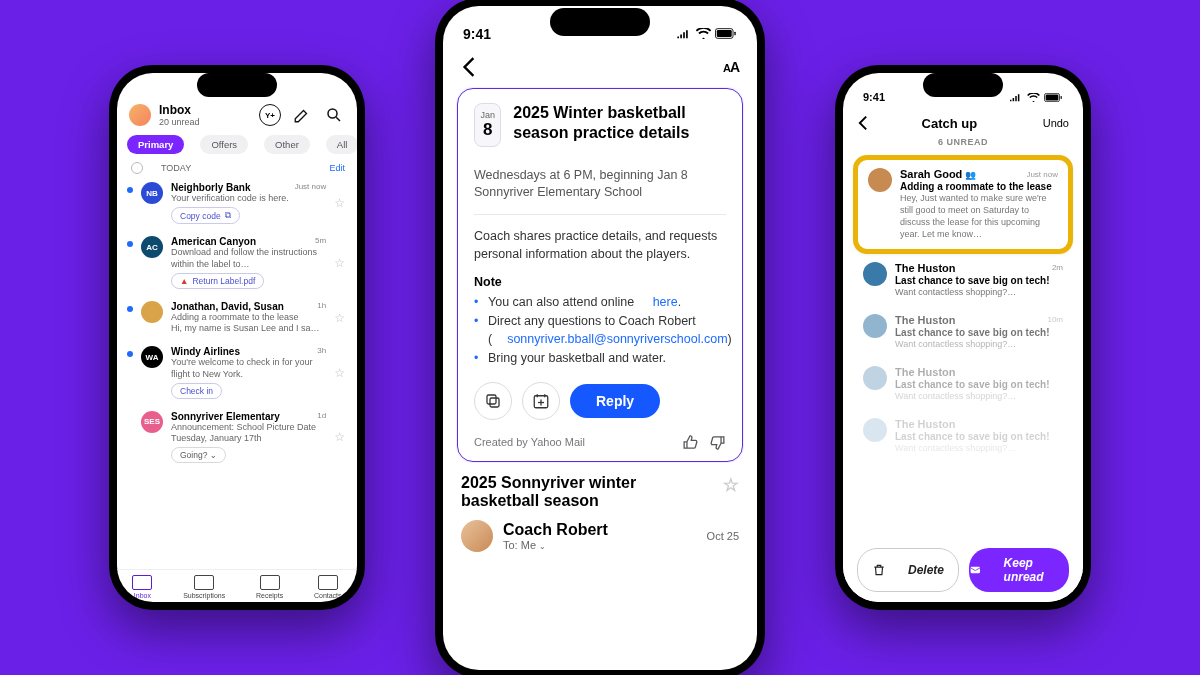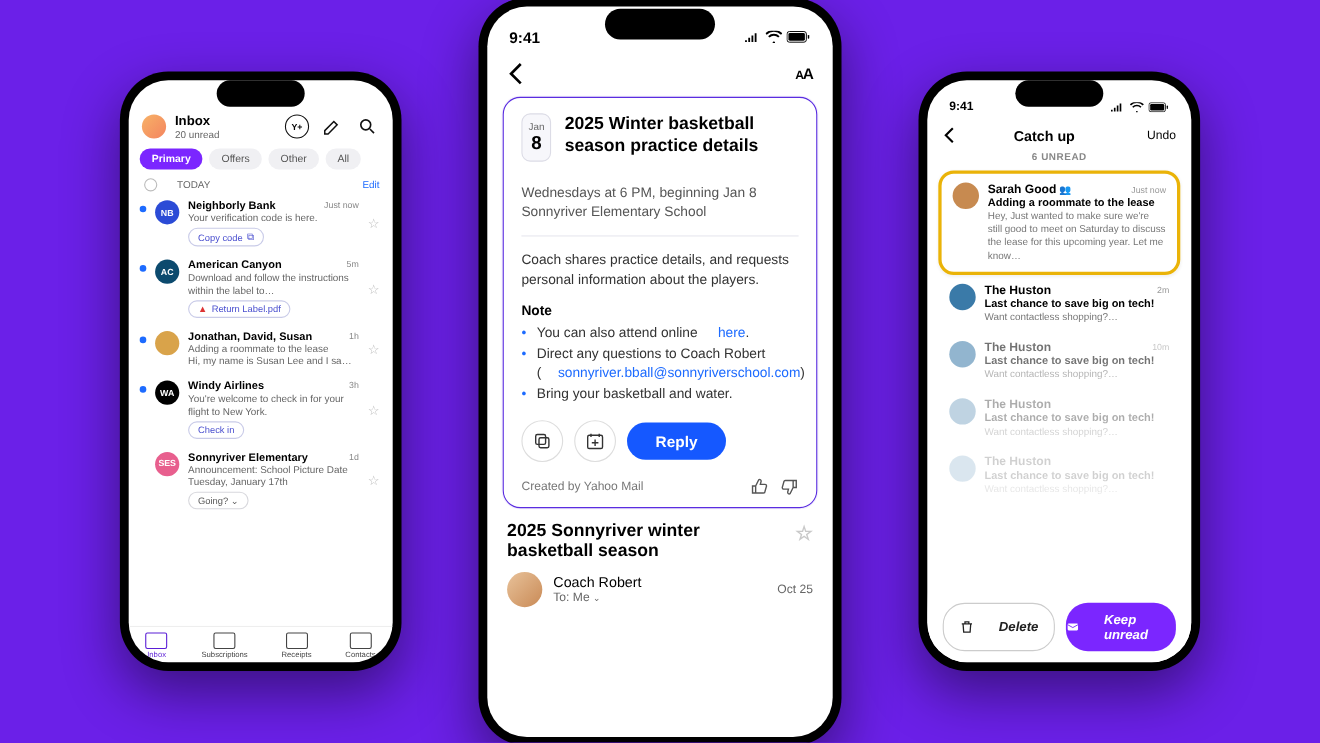--- a/index.html
+++ b/index.html
@@ -69,21 +69,21 @@
   }
   .inbox-title { flex:1; }
   .inbox-title .t { font-size: 12px; font-weight:700; }
   .inbox-title .s { font-size: 9px; color:#666; }
   .hdr-icons { display:flex; gap:10px; }
   .hdr-icon {
     width: 22px; height:22px; border:1.4px solid #111; border-radius:50%;
     display:flex;align-items:center;justify-content:center;font-size:11px;
   }
   .tabs {
-    display:flex; gap:6px; padding: 4px 10px;
+    display:flex; gap:16px; padding: 4px 10px;
   }
   .tab {
     font-size:9.5px; padding:4px 11px; border-radius:11px;
     background:#f0f0f3; color:#555;
   }
   .tab.active { background:#7b26ff; color:#fff; font-weight:600; }
   .today-row {
     display:flex; align-items:center; padding:4px 12px 2px 14px;
     font-size:9px; color:#666;
   }
@@ -132,30 +132,30 @@
   .card-actions{display:flex;align-items:center;gap:10px;margin-top:14px;}
   .round-btn{width:38px;height:38px;border:1px solid #ddd;border-radius:50%;display:flex;align-items:center;justify-content:center;font-size:15px;}
   .reply-btn{background:#1558ff;color:#fff;font-weight:700;border-radius:20px;padding:9px 26px;font-size:14px;}
   .card-foot{display:flex;align-items:center;justify-content:space-between;margin-top:14px;font-size:11px;color:#777;}
   .thumbs{display:flex;gap:10px;font-size:15px;color:#555;}
   .thread-title{font-size:16px;font-weight:700;padding:0 18px;display:flex;gap:8px;}
   .thread-title .st{color:#c9c9c9;font-size:18px;}
   .thread-sender{display:flex;align-items:center;gap:10px;padding:10px 18px;}
   .ts-av{width:32px;height:32px;border-radius:50%;background:linear-gradient(135deg,#e8c29a,#c98a56);}
   .ts-info{flex:1;}
-  .ts-name{font-size:13px;font-weight:400;}
+  .ts-name{font-size:16px;font-weight:700;}
   .ts-to{font-size:11px;color:#666;}
   .ts-date{font-size:11px;color:#666;}
   
   .cu-hdr{display:flex;justify-content:space-between;align-items:center;padding:2px 14px;font-size:12px;}
   .cu-hdr .ct{font-weight:700;font-size:13px;}
   .unread-lbl{text-align:center;font-size:9px;color:#888;font-weight:600;letter-spacing:.5px;margin:4px 0;}
   .cu-list{flex:1;padding:4px 10px 0;overflow:hidden;position:relative;}
   .cu-item{display:flex;gap:8px;padding:8px 10px;border-radius:14px;}
-  .cu-item.card{border:3px solid #eab308;box-shadow:0 1px 3px rgba(0,0,0,.06);margin:0;justify-content:center;}
+  .cu-item.card{border:5px solid #eab308;box-shadow:0 1px 3px rgba(0,0,0,.06);margin:0;justify-content:center;}
   .cu-av{width:24px;height:24px;border-radius:50%;flex-shrink:0;}
   .cu-body{flex:1;min-width:0;}
   .cu-top{display:flex;justify-content:space-between;align-items:center;}
   .cu-from{font-size:11px;font-weight:700;}
   .cu-time{font-size:8px;color:#999;}
   .cu-subj{font-size:10px;font-weight:600;margin-top:1px;}
   .cu-prev{font-size:9px;color:#777;line-height:1.35;}
   .faded1{opacity:.55;}
   .faded2{opacity:.32;}
   .faded3{opacity:.18;}

